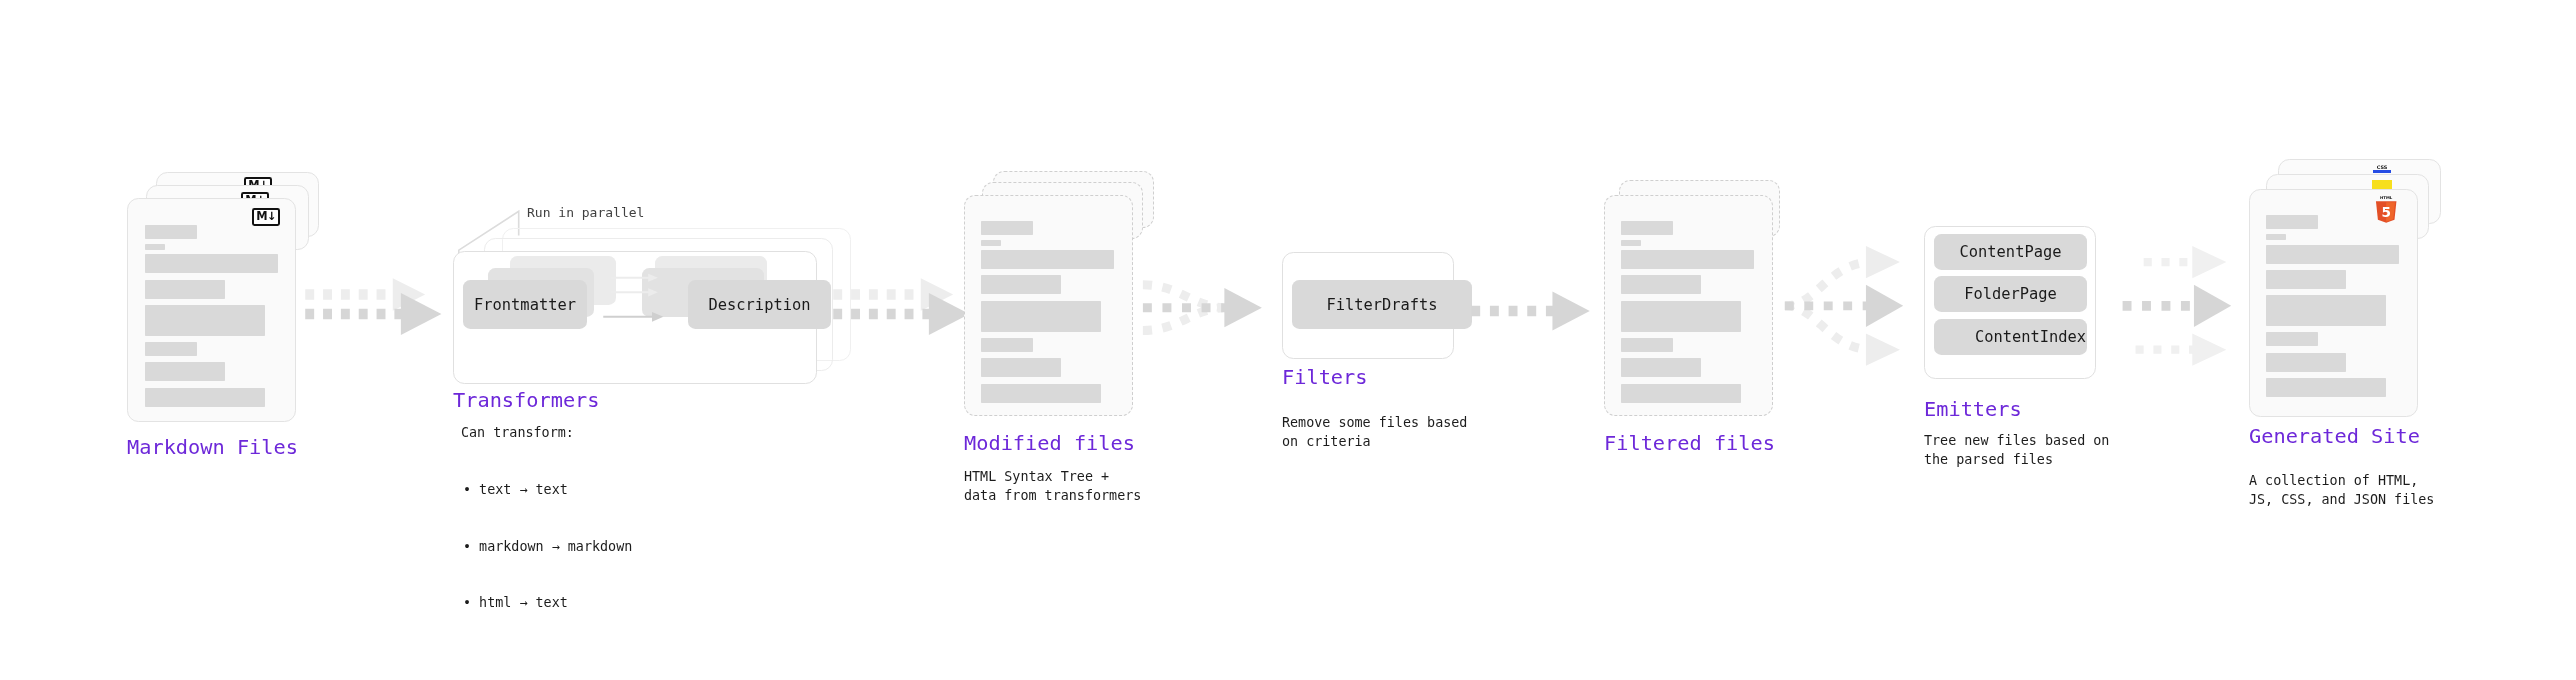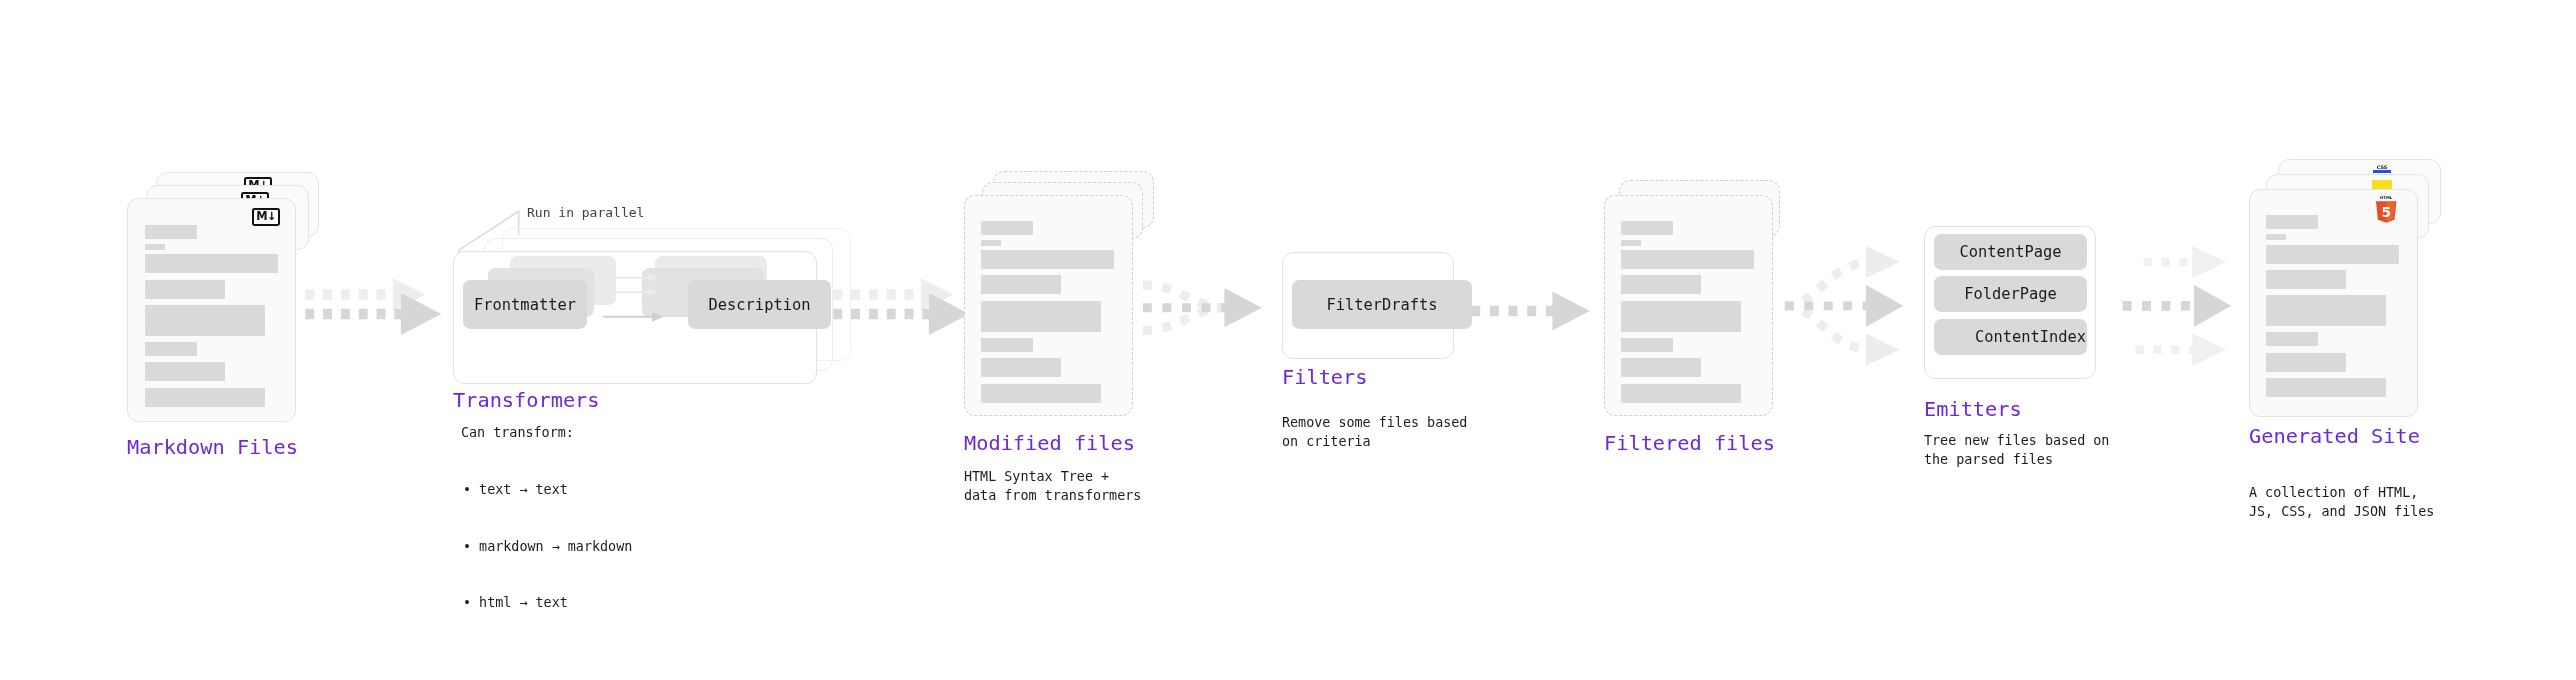--- a/index.html
+++ b/index.html
@@ -322,17 +322,17 @@
     <div class="skel" style="left:2266px; top:215px; width:52px; height:14px;"></div>
     <div class="skel" style="left:2266px; top:234px; width:19.5px; height:5.7px;"></div>
     <div class="skel" style="left:2266px; top:245px; width:133px; height:18.7px;"></div>
     <div class="skel" style="left:2266px; top:270px; width:80px; height:18.7px;"></div>
     <div class="skel" style="left:2266px; top:295px; width:120px; height:31px;"></div>
     <div class="skel" style="left:2266px; top:332px; width:52px; height:14px;"></div>
     <div class="skel" style="left:2266px; top:353px; width:80px; height:18.7px;"></div>
     <div class="skel" style="left:2266px; top:378px; width:120px; height:18.7px;"></div>
   </div>
   <div class="title" style="left:2249px; top:424px;text-align:right;">Generated Site</div>
-  <div class="sub" style="left:2249px; top:484px;">A collection of HTML,
+  <div class="sub" style="left:2249px; top:472px;">A collection of HTML,
 JS, CSS, and JSON files</div>
 
 </div>
 
 
 </body></html>

